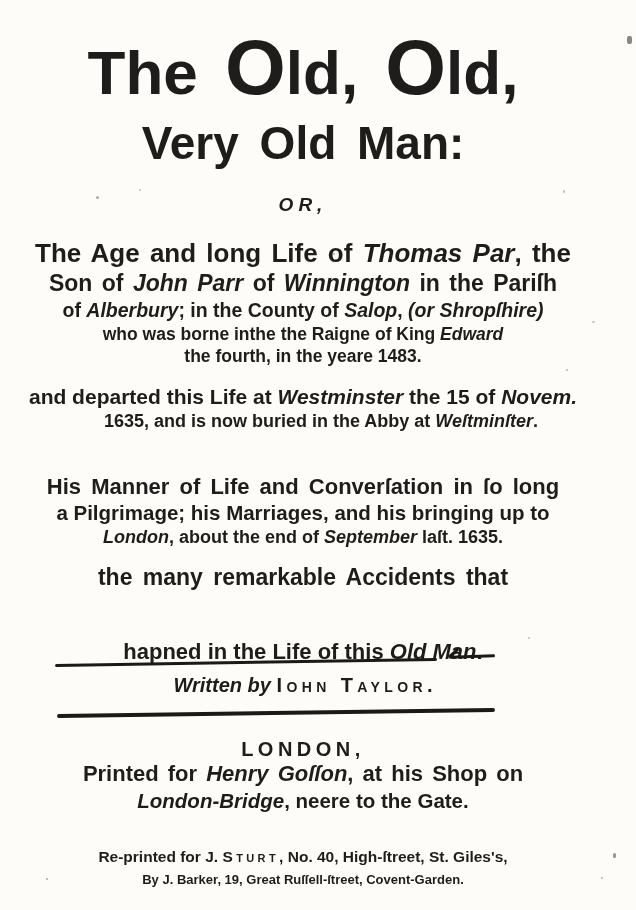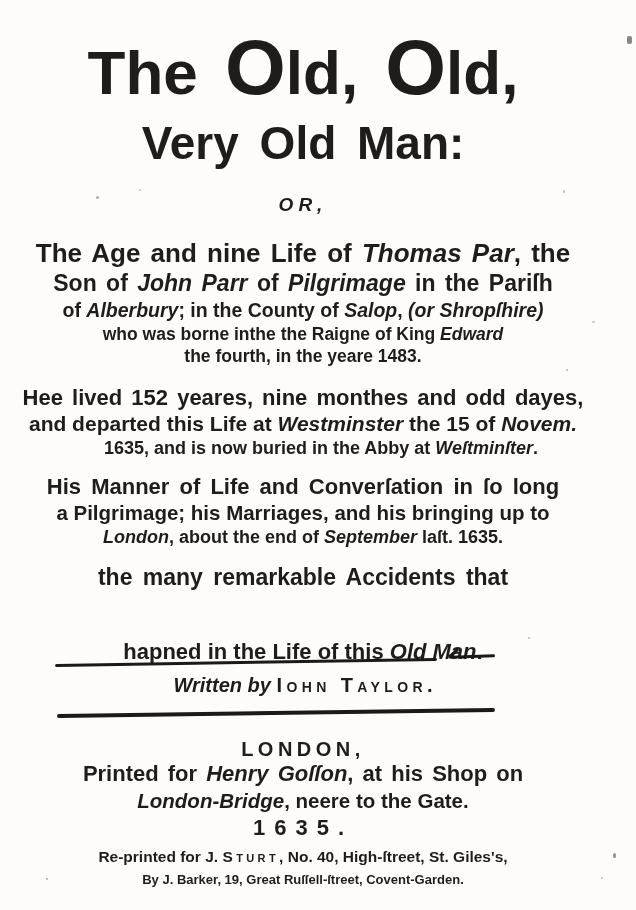--- a/index.html
+++ b/index.html
@@ -79,29 +79,28 @@
 </head>
 <body>
 
 <div class="page">
 
   <div class="block t1"><span class="seg-r">The </span><span class="seg-o">O</span><span class="seg-r">ld, </span><span class="seg-o">O</span><span class="seg-r">ld,</span></div>
   <div class="block t2"><span class="seg-r">Very Old Man:</span></div>
   <div class="block or"><span class="seg-i">OR,</span></div>
 
   <div class="block" id="subtitle">
-    <div class="s1"><span class="seg-r">The Age and nine Life of </span><span class="seg-i">Thomas Par</span><span class="seg-r">, the</span></div>
-    <div class="s2"><span class="seg-r">Son of </span><span class="seg-i">John Parr</span><span class="seg-r"> of </span><span class="seg-i">Pilgrimage</span><span class="seg-r"> in the Pariſh</span></div>
+    <div class="s1"><span class="seg-r">The Age and long Life of </span><span class="seg-i">Thomas Par</span><span class="seg-r">, the</span></div>
+    <div class="s2"><span class="seg-r">Son of </span><span class="seg-i">John Parr</span><span class="seg-r"> of </span><span class="seg-i">Winnington</span><span class="seg-r"> in the Pariſh</span></div>
     <div class="s3"><span class="seg-r">of </span><span class="seg-i">Alberbury</span><span class="seg-r">; in the County of </span><span class="seg-i">Salop</span><span class="seg-r">, </span><span class="seg-i">(or Shropſhire)</span></div>
     <div class="s4"><span class="seg-r">who was borne inthe the Raigne of King </span><span class="seg-i">Edward</span></div>
     <div class="s5"><span class="seg-r">the fourth, in the yeare 1483.</span></div>
   </div>
 
   <div class="block" id="life">
-    <div class="f1"><span class="seg-r">Hee lived 152 yeares, nine monthes and odd dayes,</span></div>
     <div class="f2"><span class="seg-r">and departed this Life at </span><span class="seg-i">Westminster</span><span class="seg-r"> the 15 of </span><span class="seg-i">Novem.</span></div>
     <div class="f3"><span class="seg-r">1635, and is now buried in the Abby at </span><span class="seg-i">Weſtminſter</span><span class="seg-r">.</span></div>
   </div>
 
   <div class="block" id="manner">
     <div class="m1"><span class="seg-r">His Manner of Life and Converſation in ſo long</span></div>
     <div class="m2"><span class="seg-r">a Pilgrimage; his Marriages, and his bringing up to</span></div>
     <div class="m3"><span class="seg-i">London</span><span class="seg-r">, about the end of </span><span class="seg-i">September</span><span class="seg-r"> laſt. 1635.</span></div>
   </div>
 
@@ -113,21 +112,20 @@
   <div class="rule" id="rule-top"></div>
   <div class="rule" id="rule-top-frag"></div>
 
   <div class="block" id="byline"><span class="seg-i">Written by </span><span class="seg-sc">Iohn Taylor</span><span class="seg-r">.</span></div>
 
   <div class="rule" id="rule-bottom"></div>
 
   <div class="block" id="imprint-printer"><span class="seg-r">Printed for </span><span class="seg-i">Henry Goſſon</span><span class="seg-r">, at his Shop on</span></div>
   <div class="block" id="imprint-city"><span class="seg-r">LONDON,</span></div>
   <div class="block" id="imprint-location"><span class="seg-i">London-Bridge</span><span class="seg-r">, neere to the Gate.</span></div>
-  <div class="block" id="imprint-year"><span class="seg-r">1635.</span></div>
 
   <div class="block" id="reprint-1"><span class="seg-r">Re-printed for J. </span><span class="seg-sc">Sturt</span><span class="seg-r">, No. 40, High-ſtreet, St. Giles's,</span></div>
   <div class="block" id="reprint-2"><span class="seg-r">By J. Barker, 19, Great Ruſſell-ſtreet, Covent-Garden.</span></div>
 
   <div>
     <div class="speck" style="left:96px;top:196px;width:3px;height:3px;opacity:.55"></div>
     <div class="speck" style="left:333px;top:253px;width:2px;height:2px;opacity:.5"></div>
     <div class="speck" style="left:563px;top:190px;width:2px;height:3px;opacity:.45"></div>
     <div class="speck" style="left:627px;top:36px;width:5px;height:8px;opacity:.8;border-radius:2px"></div>
     <div class="speck" style="left:613px;top:853px;width:3px;height:5px;opacity:.7;border-radius:2px"></div>

